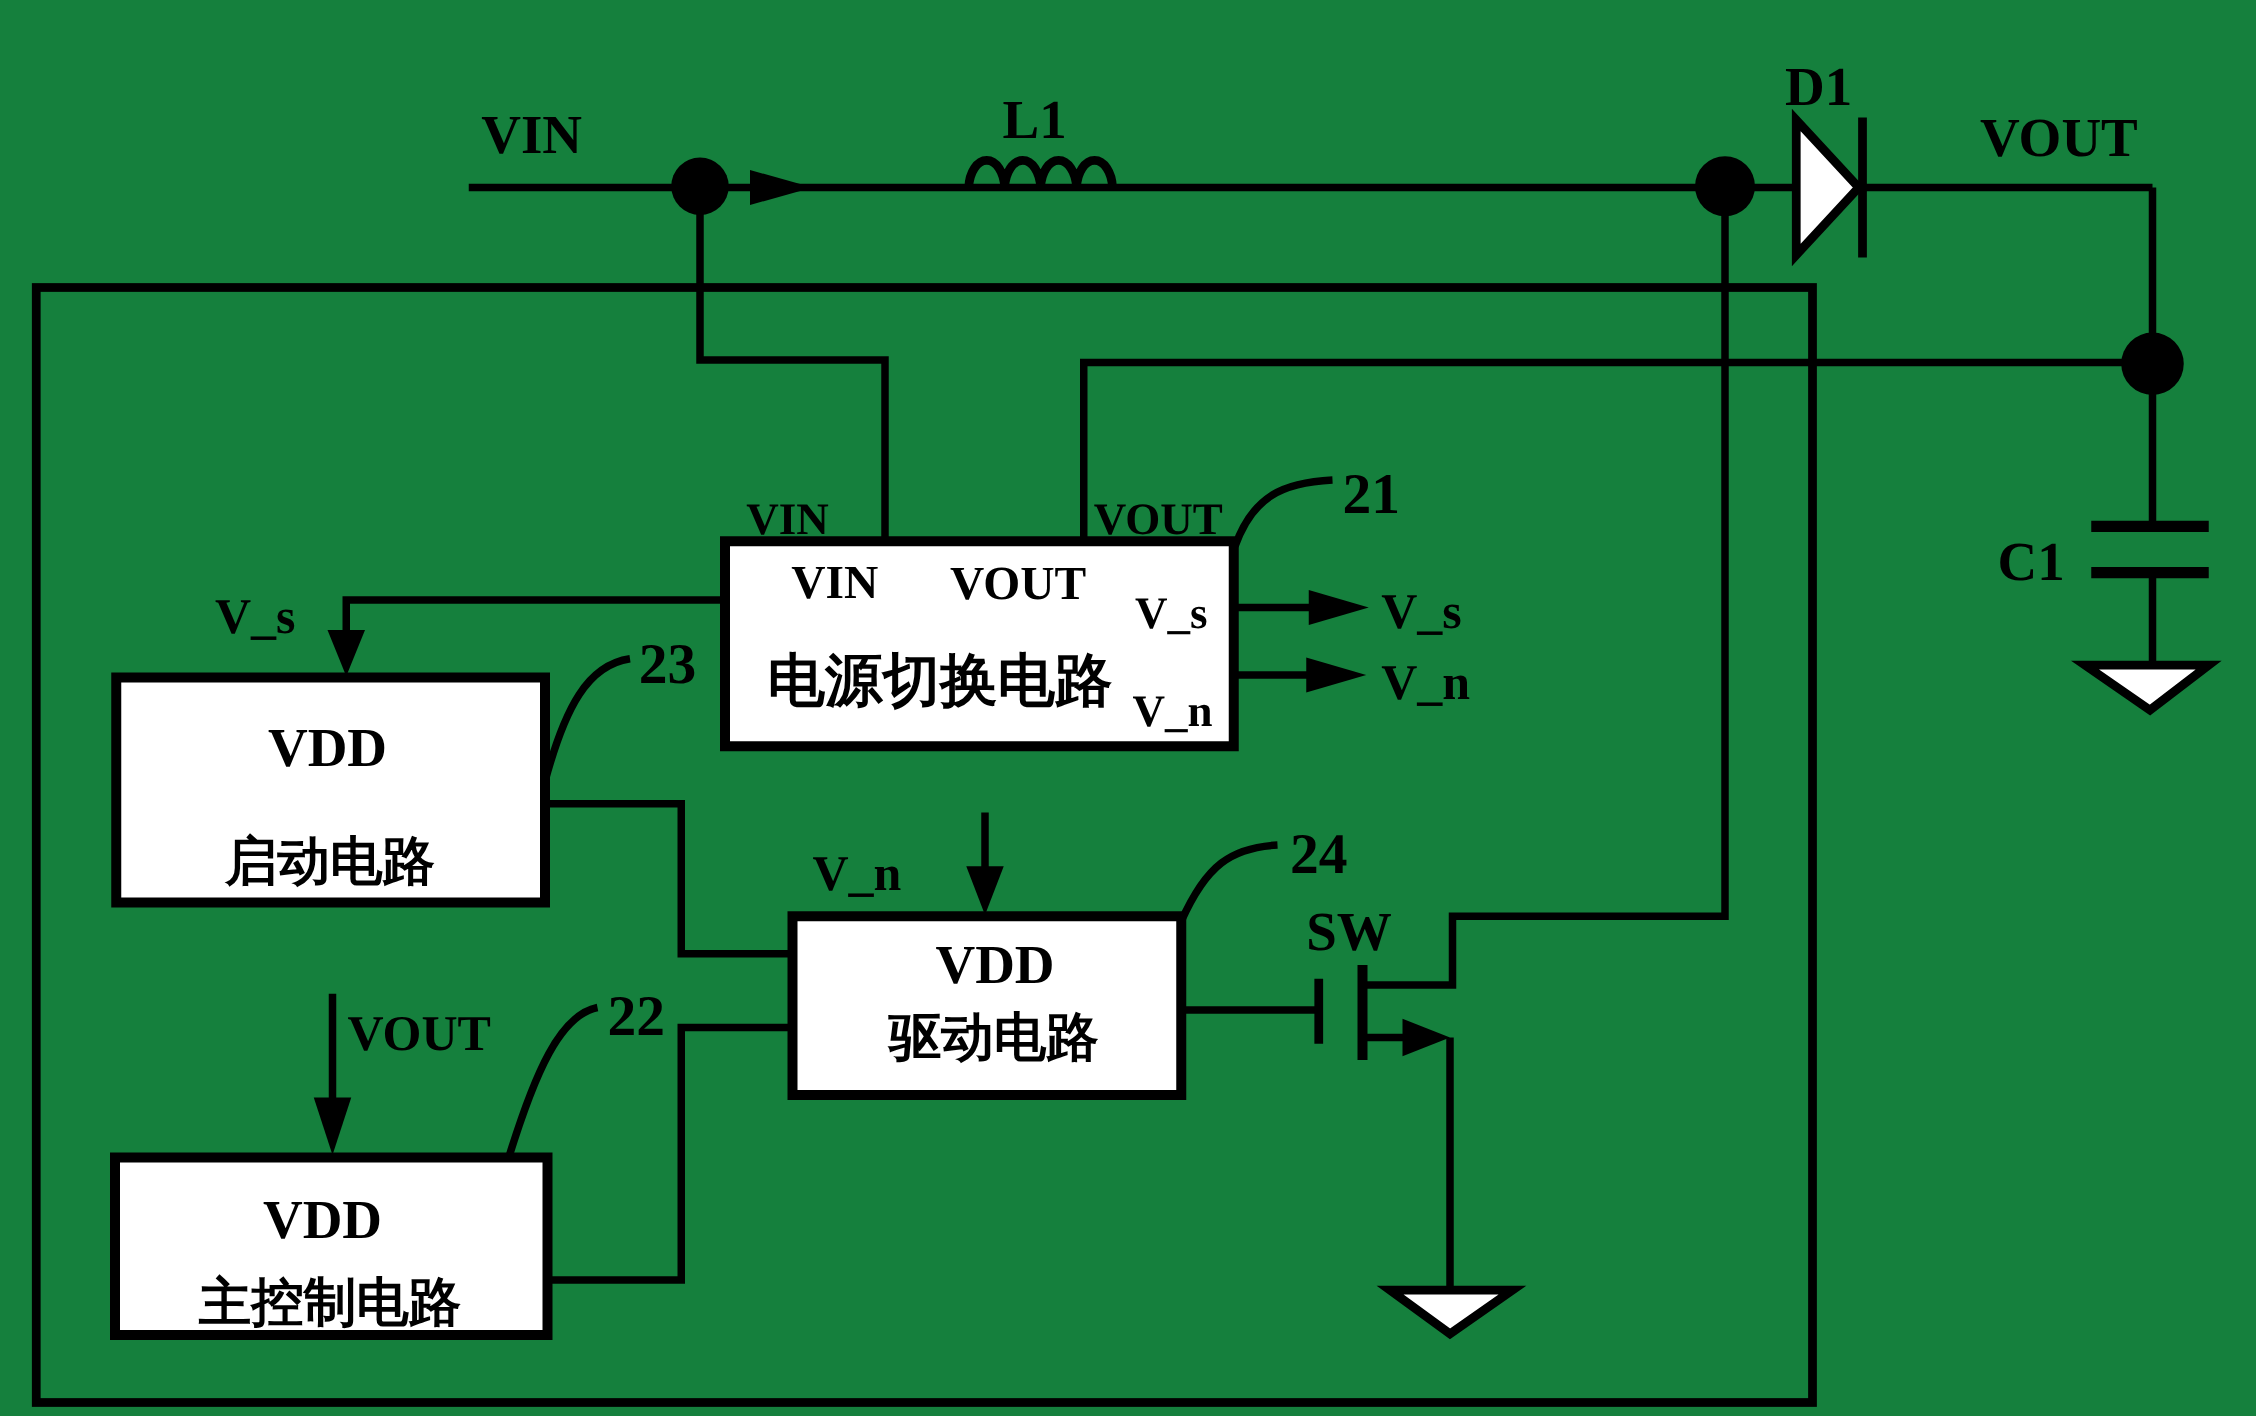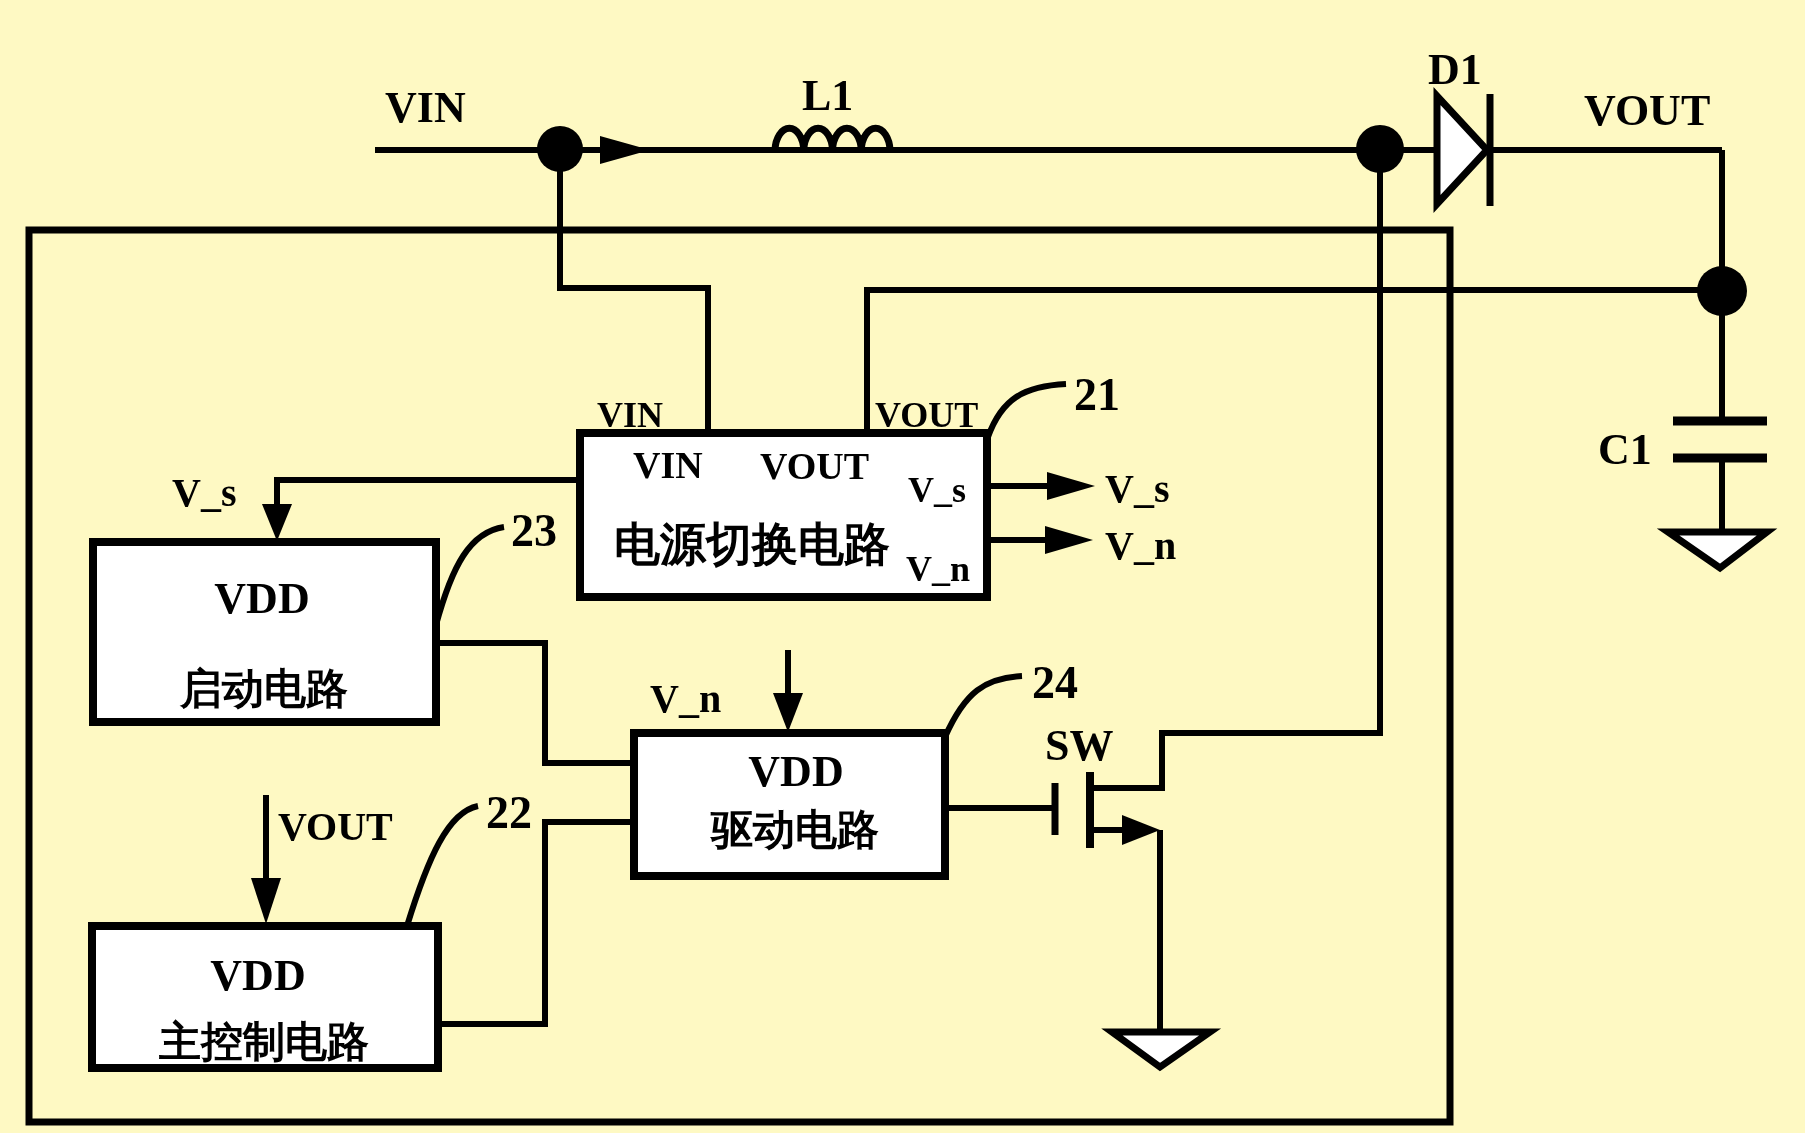--- a/index.html
+++ b/index.html
@@ -1,16 +1,16 @@
 <!DOCTYPE html>
 <html><head>
 <meta charset="utf-8">
 <style>
   html,body{margin:0;padding:0;background:#ffffff;}
-  .stage{position:relative;width:1805px;height:1133px;background:#fef9c3;overflow:hidden;}
+  .stage{position:relative;width:1805px;height:1133px;background:#15803d;overflow:hidden;}
   svg{display:block;}
   .wire{stroke:#000;stroke-width:6;fill:none;}
   .thick{stroke:#000;stroke-width:7;fill:none;}
   .blockrect{stroke:#000;stroke-width:8;fill:#ffffff;}
   .solid{fill:#000;stroke:none;}
   .hollow{stroke:#000;stroke-width:7;fill:#ffffff;}
   .leader{stroke:#000;stroke-width:6;fill:none;}
   text{fill:#000;font-family:"Liberation Serif","DejaVu Serif",serif;font-weight:bold;}
   .lab44{font-size:44px;}
   .lab46{font-size:46px;}

